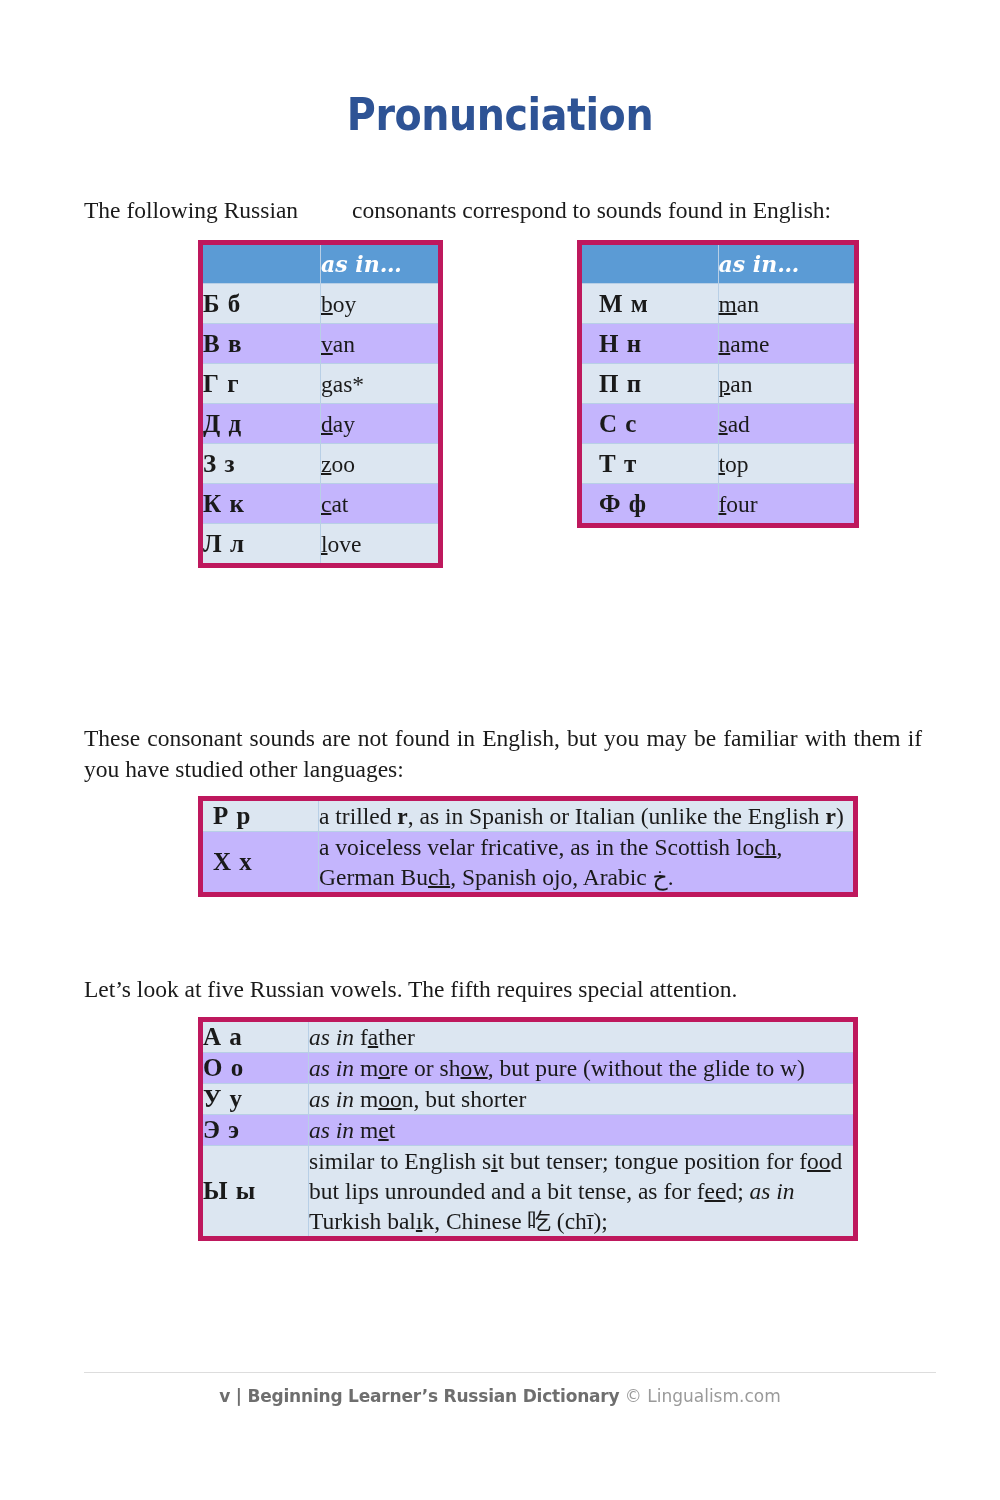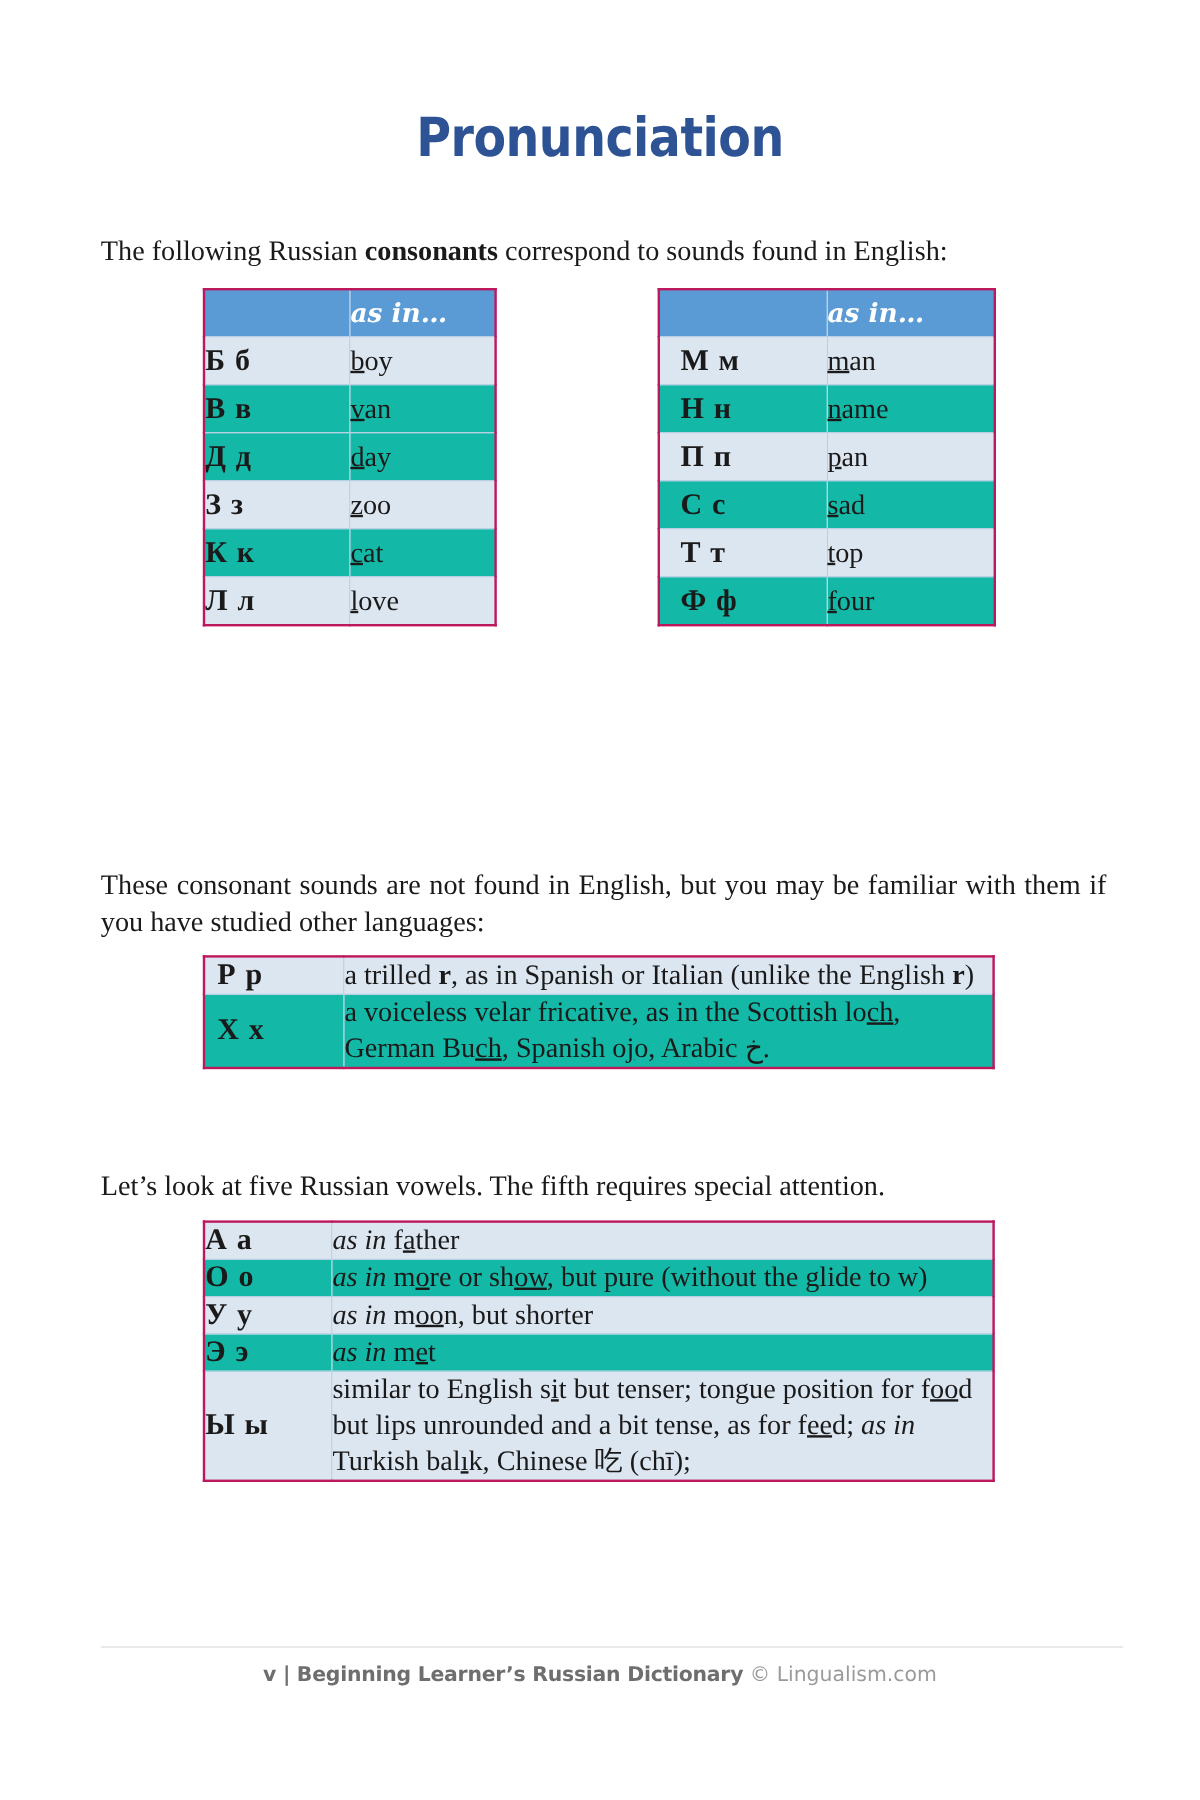--- a/index.html
+++ b/index.html
@@ -39,21 +39,21 @@
     transform-origin: center center;
   }
 
   
   .para {
     position: absolute;
     font-size: 23.5px;
     line-height: 30px;
     color: #1a1a1a;
   }
-  .para b { font-weight: bold; }
+  .para b { font-weight: normal; margin-left: 48px; }
 
   #intro-para {
     top: 195px;
     left: 84px;
     width: 850px;
   }
 
   #gamma-note {
     top: 588px;
     left: 84px;
@@ -75,22 +75,23 @@
     top: 974px;
     left: 84px;
     width: 860px;
   }
 
   
   table.pron {
     position: absolute;
     border-collapse: collapse;
     table-layout: fixed;
-    border: 2px solid #be185d;
+    border: 5px solid #be185d;
     font-size: 23px;
+    margin-left: 29px;
   }
   table.pron td, table.pron th {
     border: 1px solid #B8CFE6;
     padding: 0;
     vertical-align: middle;
   }
   table.pron th {
     background: #5B9BD5;
     height: 38px;
   }
@@ -116,21 +117,21 @@
   td.gloss {
     padding-left: 14px;
     padding-right: 10px;
     font-size: 23.5px;
     line-height: 30px;
   }
   td.gloss i { font-style: italic; }
   td.gloss b { font-weight: bold; }
 
   tr.shade td { background: #DCE6F1; }
-  tr.plain td { background: #14b8a6; font-family: Liberation Serif, serif; }
+  tr.plain td { background: #c4b5fd; font-family: Liberation Serif, serif; }
 
   
   #table-consonants-left  { top: 240px; left: 169px; width: 245px; }
   #table-consonants-left td.letters { width: 105px; }
   #table-consonants-left tr.body-row td { height: 39px; }
 
   #table-consonants-right { top: 240px; left: 548px; width: 282px; }
   #table-consonants-right td.letters { width: 142px; padding-left: 17px; }
   #table-consonants-right tr.body-row td { height: 39px; }
 
@@ -190,20 +191,24 @@
     </thead>
     <tbody>
         <tr class="body-row shade">
           <td class="letters">Б б</td>
           <td class="gloss"><u>b</u>oy</td>
         </tr>
         <tr class="body-row plain">
           <td class="letters">В в</td>
           <td class="gloss"><u>v</u>an</td>
         </tr>
+        <tr class="body-row shade">
+          <td class="letters">Г г</td>
+          <td class="gloss">gas*</td>
+        </tr>
         <tr class="body-row plain">
           <td class="letters">Д д</td>
           <td class="gloss"><u>d</u>ay</td>
         </tr>
         <tr class="body-row shade">
           <td class="letters">З з</td>
           <td class="gloss"><u>z</u>oo</td>
         </tr>
         <tr class="body-row plain">
           <td class="letters">К к</td>

